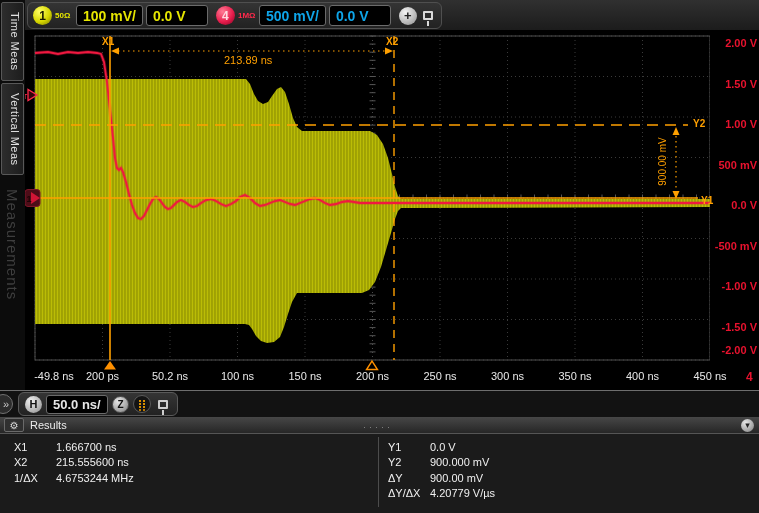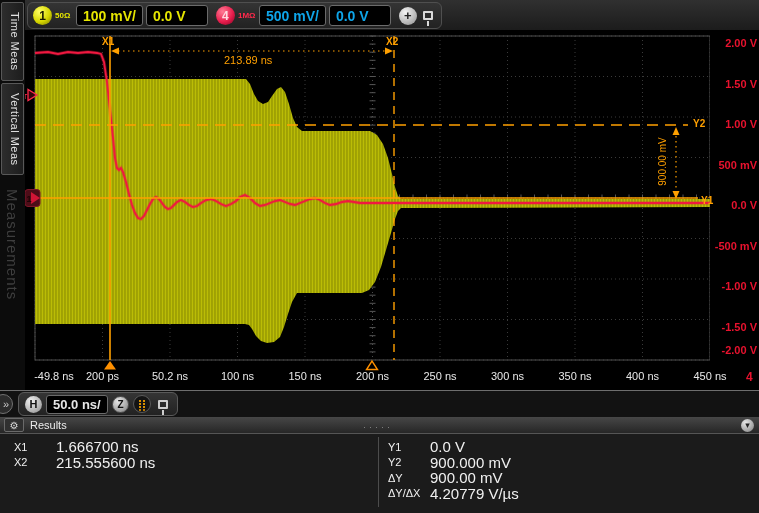--- a/index.html
+++ b/index.html
@@ -79,21 +79,21 @@
   .res-collapse { position:absolute; right:5px; top:2px; width:13px; height:13px; border-radius:50%;
                   background:radial-gradient(circle at 35% 30%, #e8e8e8, #a8a8a8 60%, #7c7c7c);
                   color:#222; font-size:9px; line-height:13px; text-align:center; }
   .res-body { position:relative; height:79px; }
   .res-divider { position:absolute; left:378px; top:3px; width:1px; height:70px; background:#4c4c4c; }
   .res-col { position:absolute; top:5px; }
   .res-col.left { left:14px; width:350px; }
   .res-col.right { left:388px; width:350px; }
   .res-row { display:flex; height:15.5px; align-items:center; }
   .res-name { width:42px; color:#f0f0f0; font-size:11px; }
-  .res-value { color:#f0f0f0; font-size:15px; }
+  .res-value { color:#f0f0f0; font-size:11px; }
 </style>
 </head>
 <body>
 
 <div id="screen">
 
   <div class="toolbar">
     <div class="tb-group" style="left:2px;">
       <div class="chan-circle c1">1</div>
       <div class="coupling y">50Ω</div>
@@ -323,20 +323,24 @@
             <span class="res-name">X1</span>
             <span class="res-value">1.666700 ns</span>
           </div>
 
           <div class="res-row">
             <span class="res-name">X2</span>
             <span class="res-value">215.555600 ns</span>
           </div>
 
 
+          <div class="res-row">
+            <span class="res-name">1/ΔX</span>
+            <span class="res-value">4.6753244 MHz</span>
+          </div>
         </div>
       <div class="res-col right">
 
           <div class="res-row">
             <span class="res-name">Y1</span>
             <span class="res-value">0.0 V</span>
           </div>
 
           <div class="res-row">
             <span class="res-name">Y2</span>

